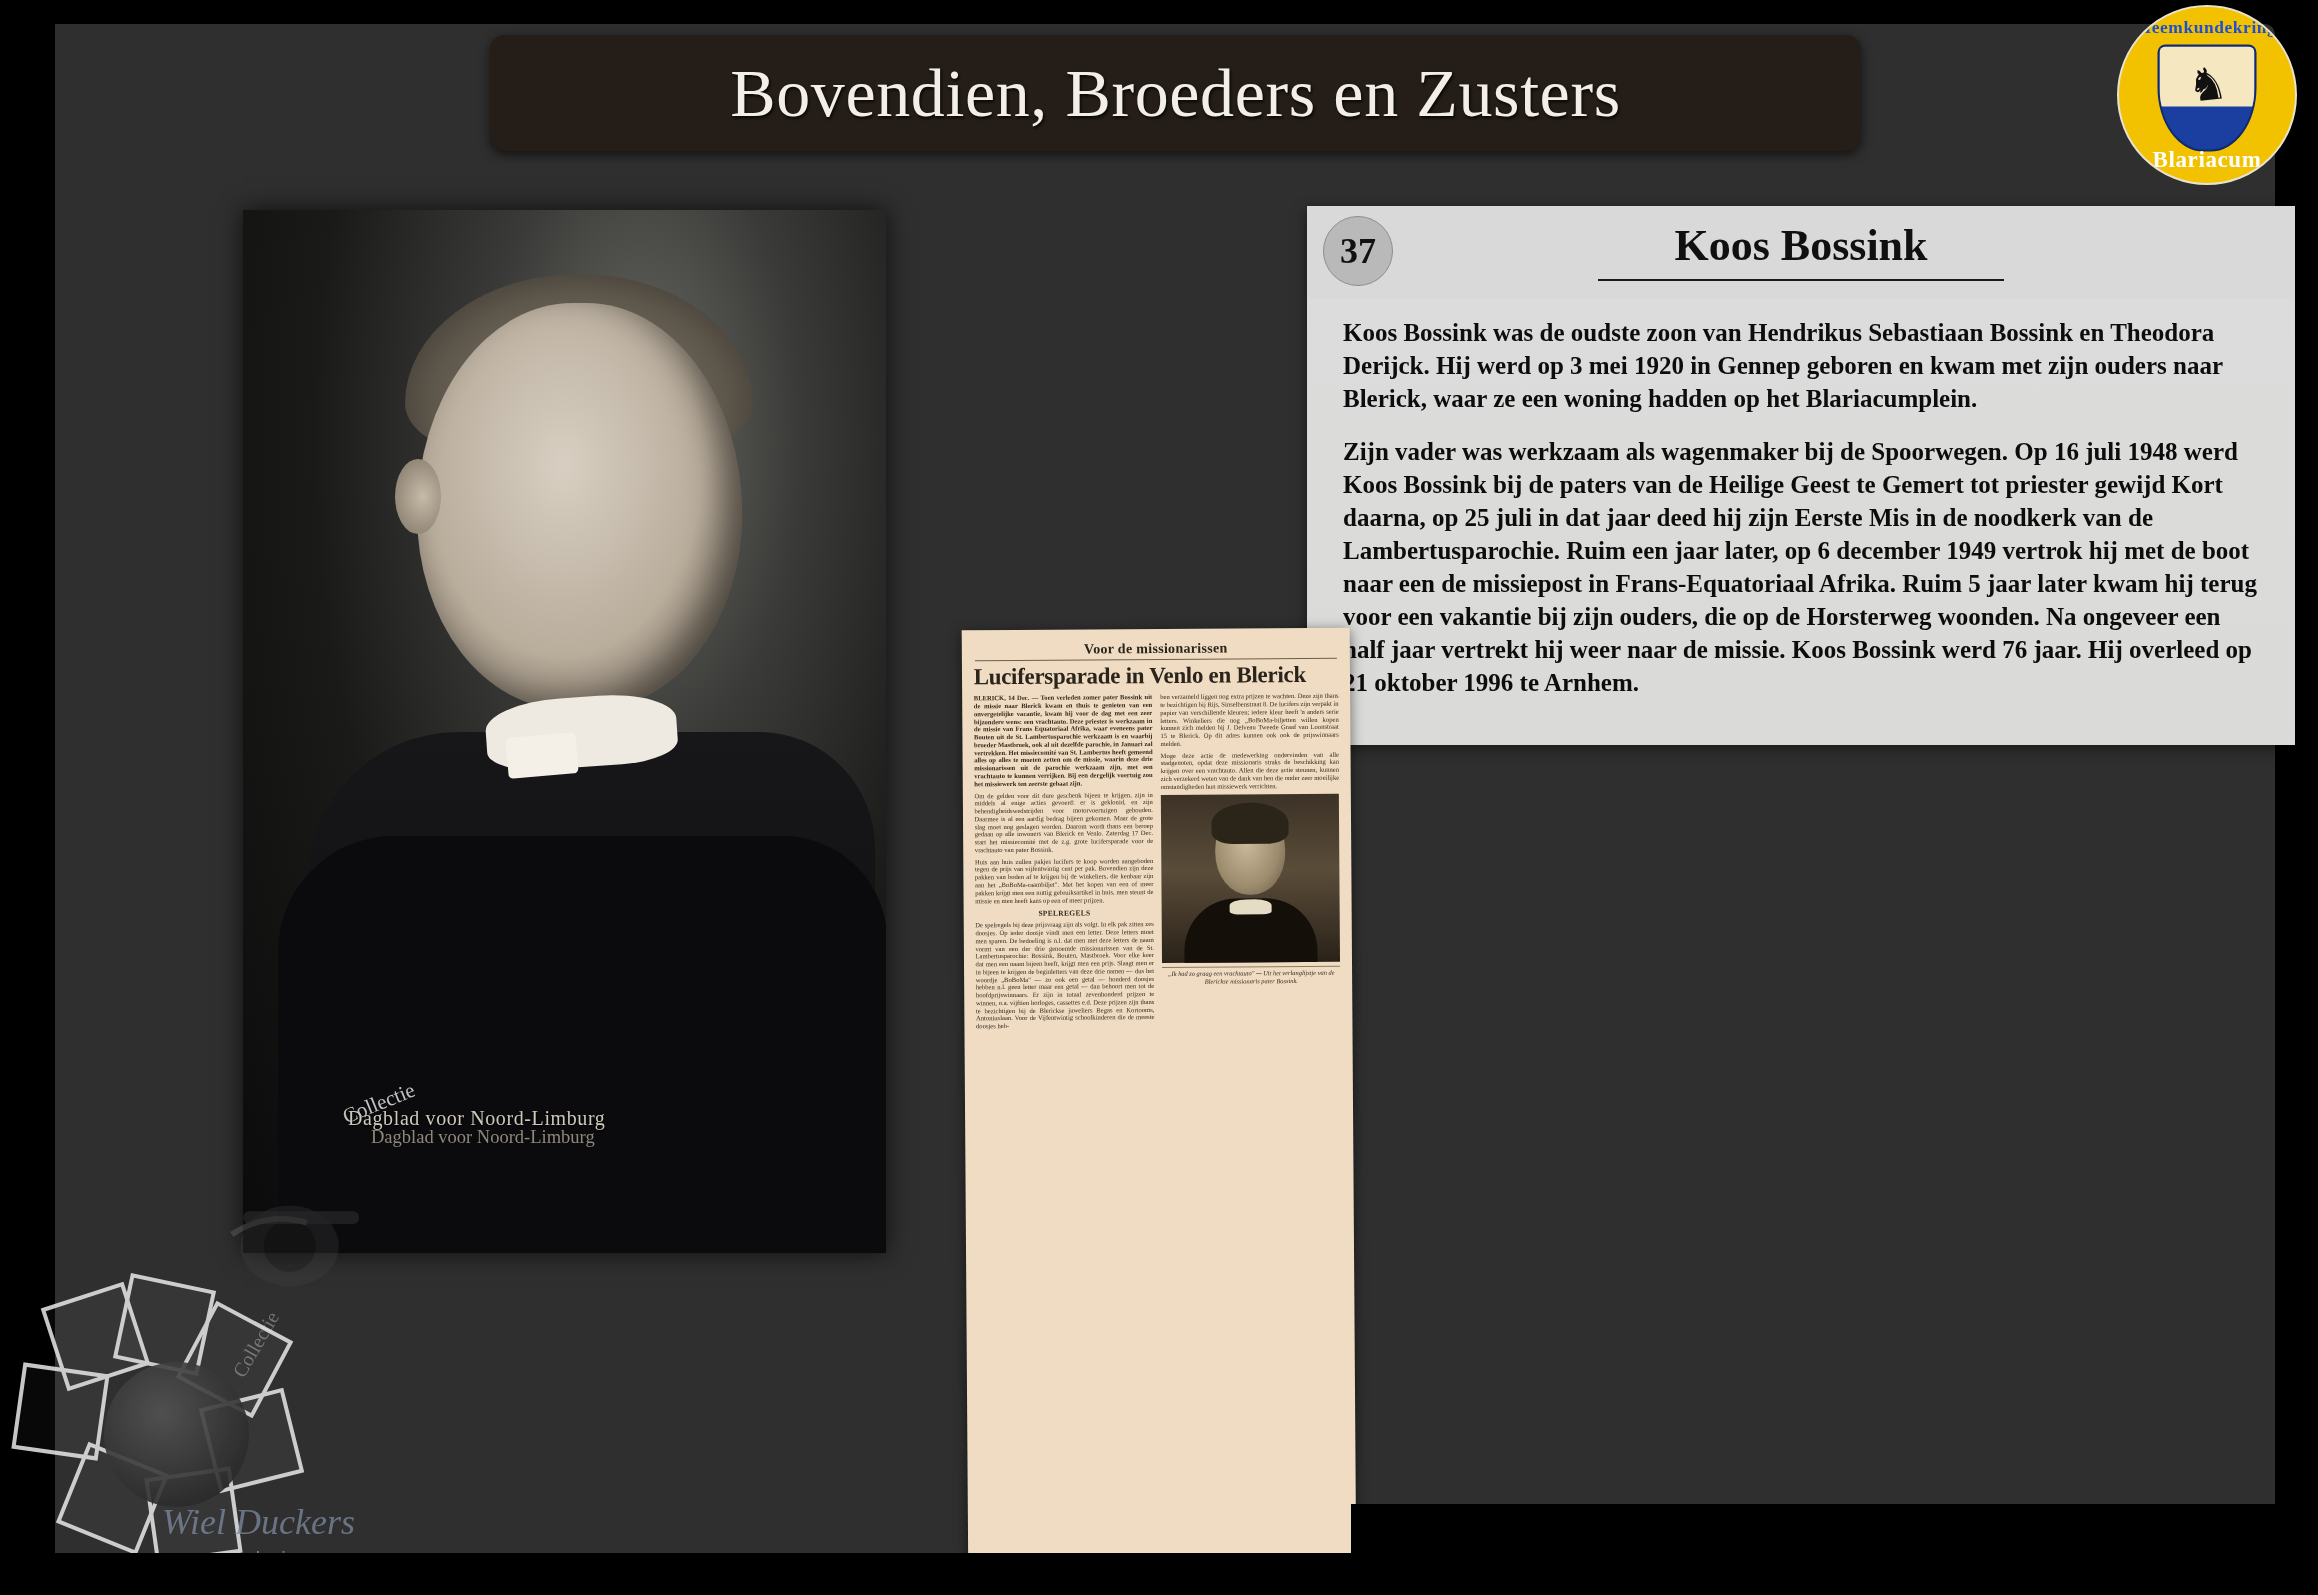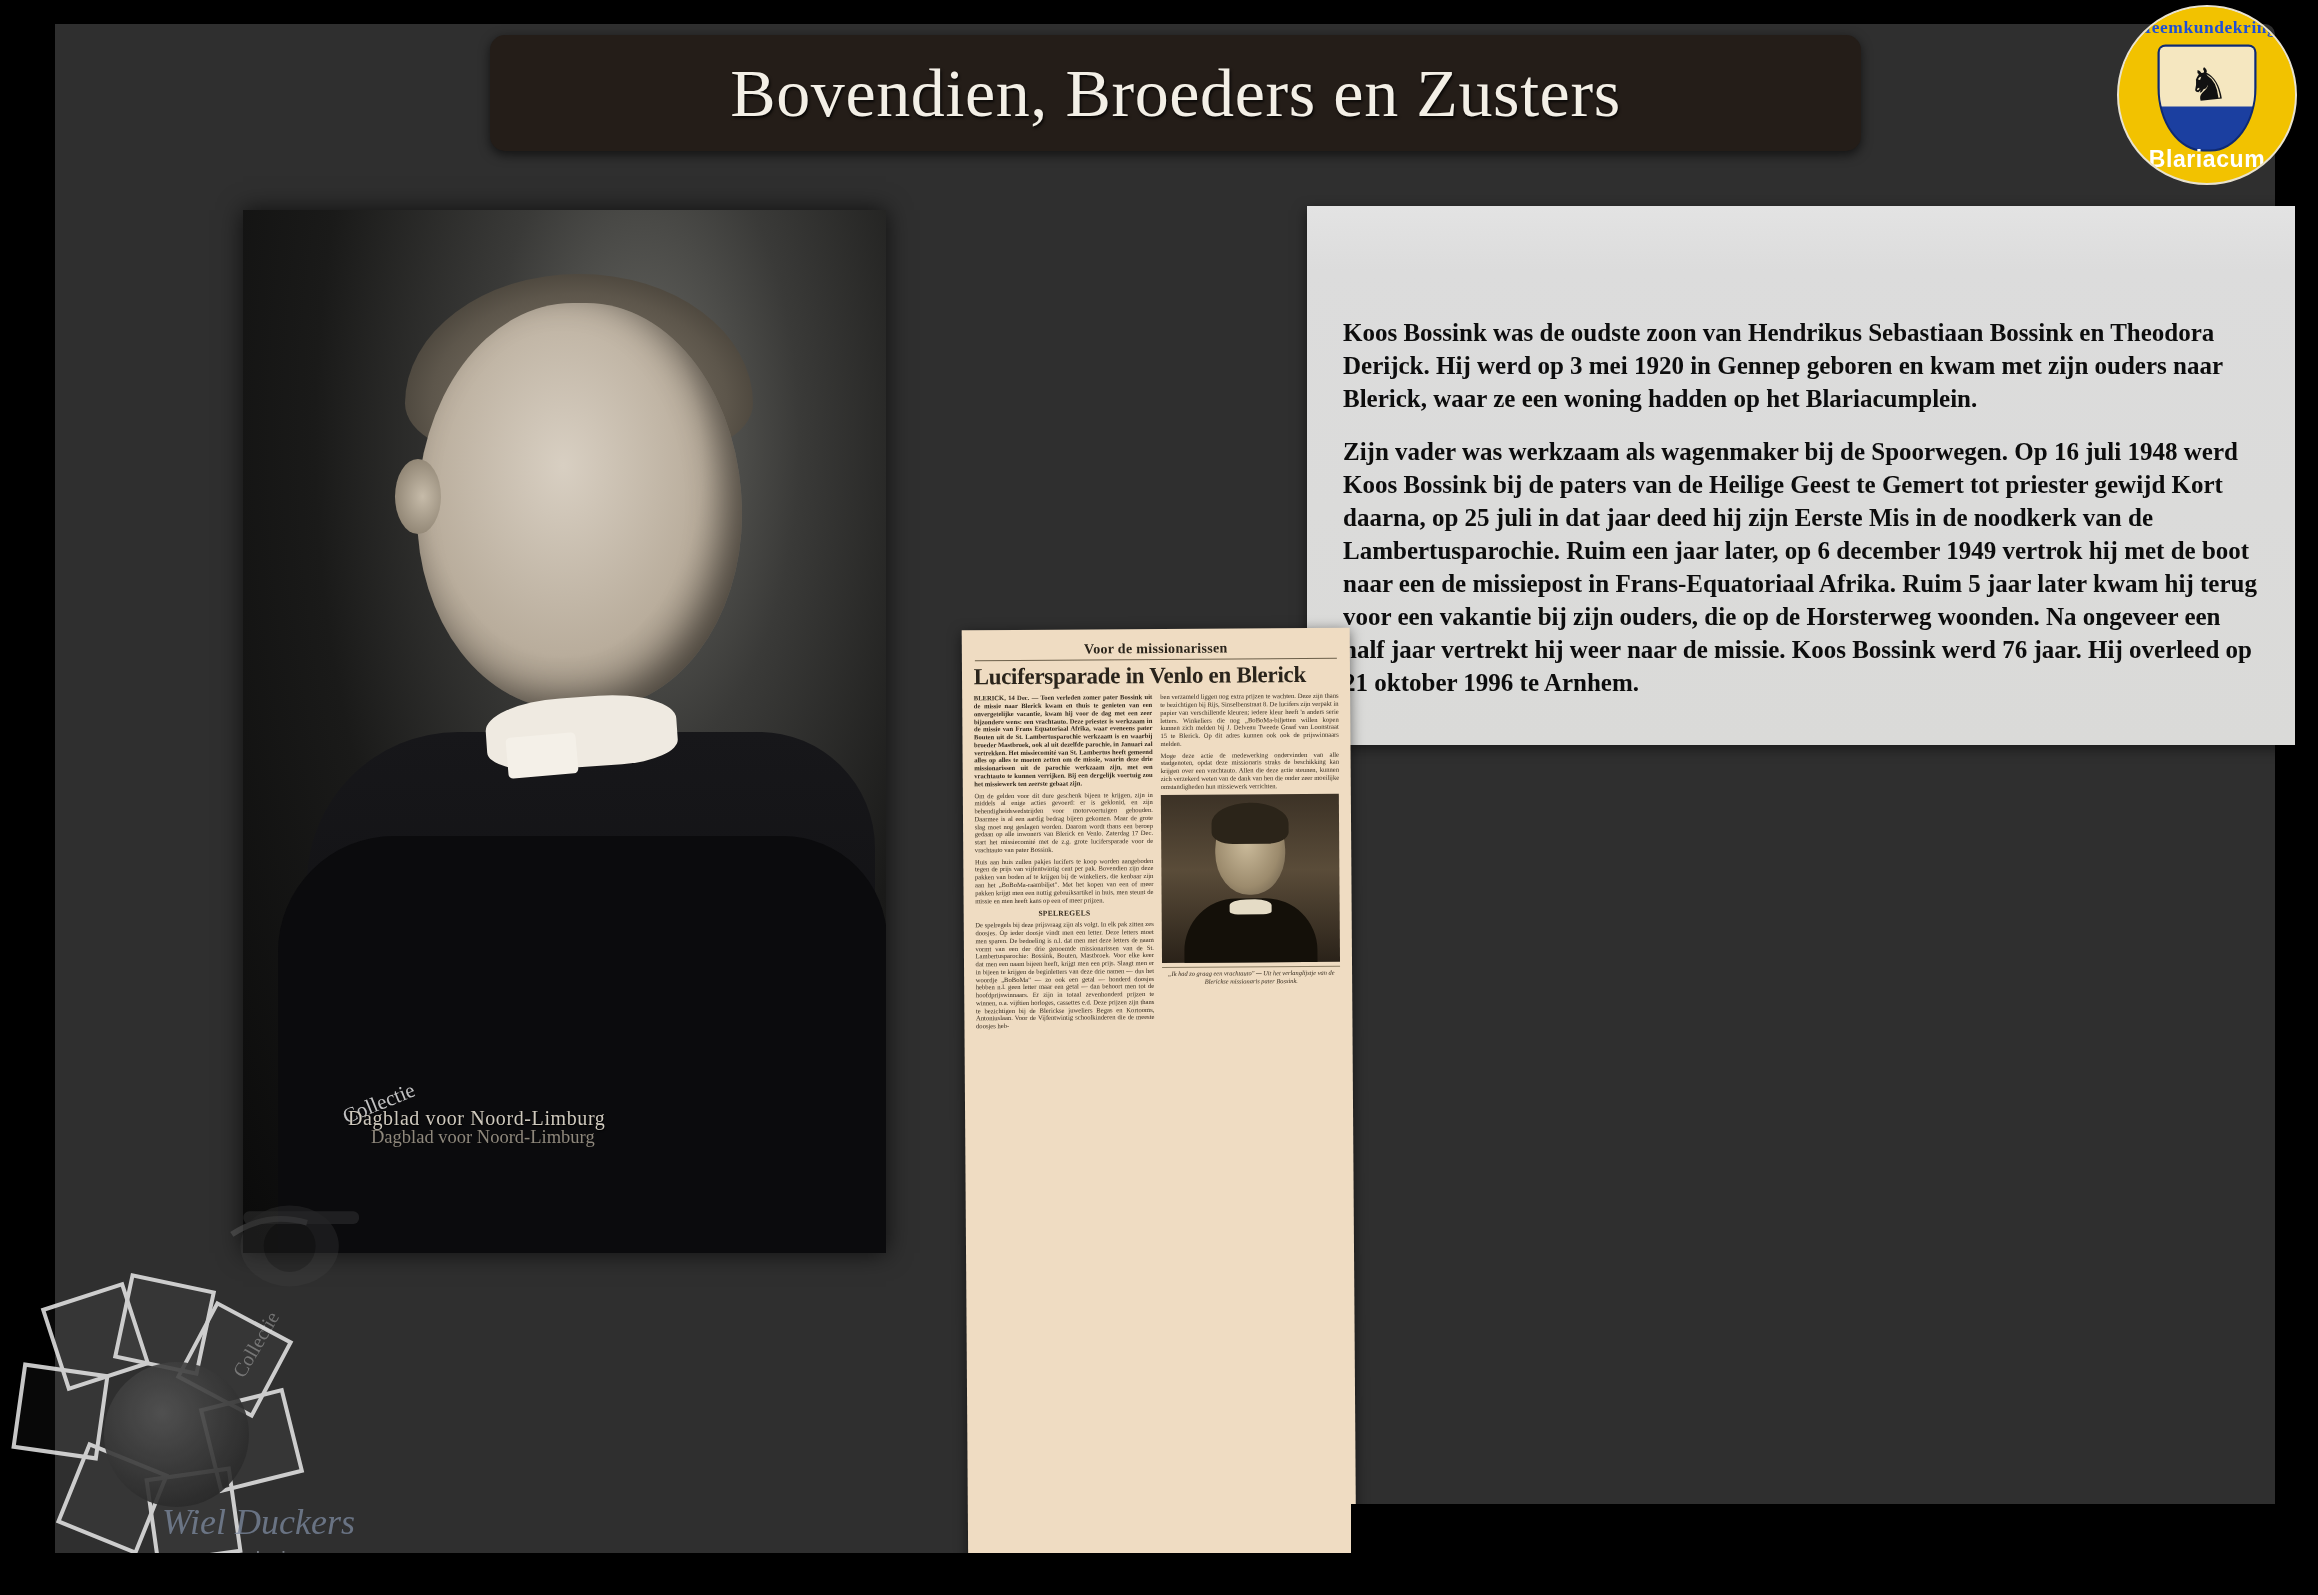--- a/index.html
+++ b/index.html
@@ -97,21 +97,21 @@
   }
   .logo-text-top {
     position: absolute; left: 0; top: 10.4px; width: 100%;
     text-align: center; font-size: 17.4px; color: #1d4ed8;
     font-family: "Liberation Serif", serif; font-weight: bold;
     letter-spacing: 0.6px;
   }
   .logo-text-bottom {
     position: absolute; left: 0; bottom: 9.3px; width: 100%;
     text-align: center; font-size: 23px; color: #ffffff;
-    font-family: Liberation Sans, sans-serif; font-weight: bold;
+    font-family: Liberation Serif, serif; font-weight: bold;
     letter-spacing: 0.6px;
   }
 
   
   .portrait {
     position: absolute;
     left: 243px; top: 210px;
     width: 643px; height: 1043px;
     background: linear-gradient(160deg,#151515 0%, #1d1d1d 35%, #0d0d0d 100%);
     overflow: hidden;
@@ -444,20 +444,25 @@
     <div class="sq" style="left:0px; top:87px; transform:rotate(8deg);"></div>
     <div class="sq" style="left:191px; top:116px; transform:rotate(-14deg);"></div>
     <div class="sq" style="left:52px; top:174px; transform:rotate(22deg);"></div>
     <div class="sq" style="left:133px; top:191px; transform:rotate(-8deg);"></div>
     <div class="circ"></div>
   </div>
   <div class="wm-brand">Wiel Duckers</div>
   <div class="wm-brand-sub">design</div>
 
   <div class="info-card">
+    <div class="hdr">
+      <div class="badge">37</div>
+      <div class="card-title">Koos Bossink</div>
+      <div class="card-title-underline"></div>
+    </div>
     <div class="card-body">
       <p>Koos Bossink was de oudste zoon van Hendrikus Sebastiaan Bossink en Theodora Derijck. Hij werd op 3 mei 1920 in Gennep geboren en kwam met zijn ouders naar Blerick, waar ze een woning hadden op het Blariacumplein.</p>
       <p>Zijn vader was werkzaam als wagenmaker bij de Spoorwegen. Op 16 juli 1948 werd Koos Bossink bij de paters van de Heilige Geest te Gemert tot priester gewijd Kort daarna, op 25 juli in dat jaar deed hij zijn Eerste Mis in de noodkerk van de Lambertusparochie. Ruim een jaar later, op 6 december 1949 vertrok  hij met de boot naar een de missiepost in  Frans-Equatoriaal Afrika. Ruim 5 jaar later kwam hij terug voor een vakantie bij zijn ouders, die op de Horsterweg woonden. Na ongeveer een half jaar vertrekt hij weer naar de missie. Koos Bossink werd 76 jaar. Hij overleed op 21 oktober 1996 te Arnhem.</p>
     </div>
   </div>
 
   <div class="clipping">
     <div class="clip-kicker">Voor de missionarissen</div>
     <div class="clip-head">Lucifersparade in Venlo en Blerick</div>
     <div class="clip-cols">

